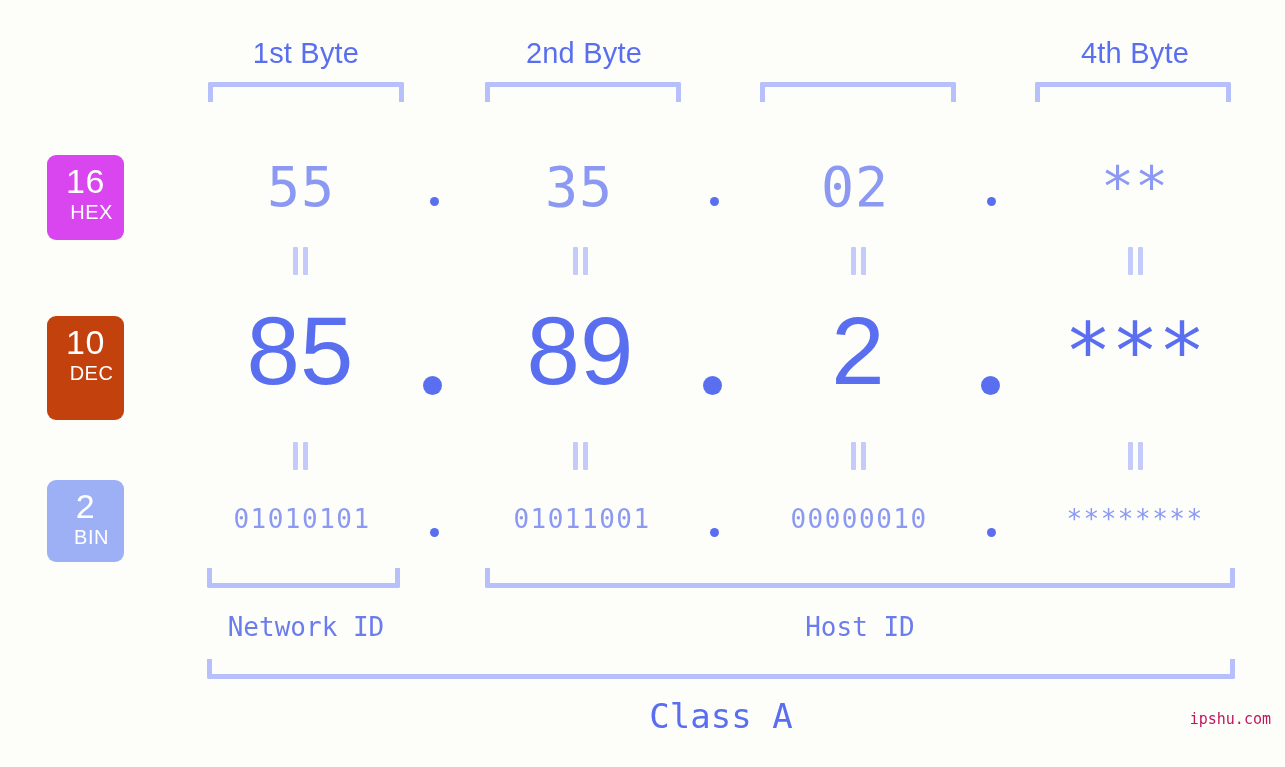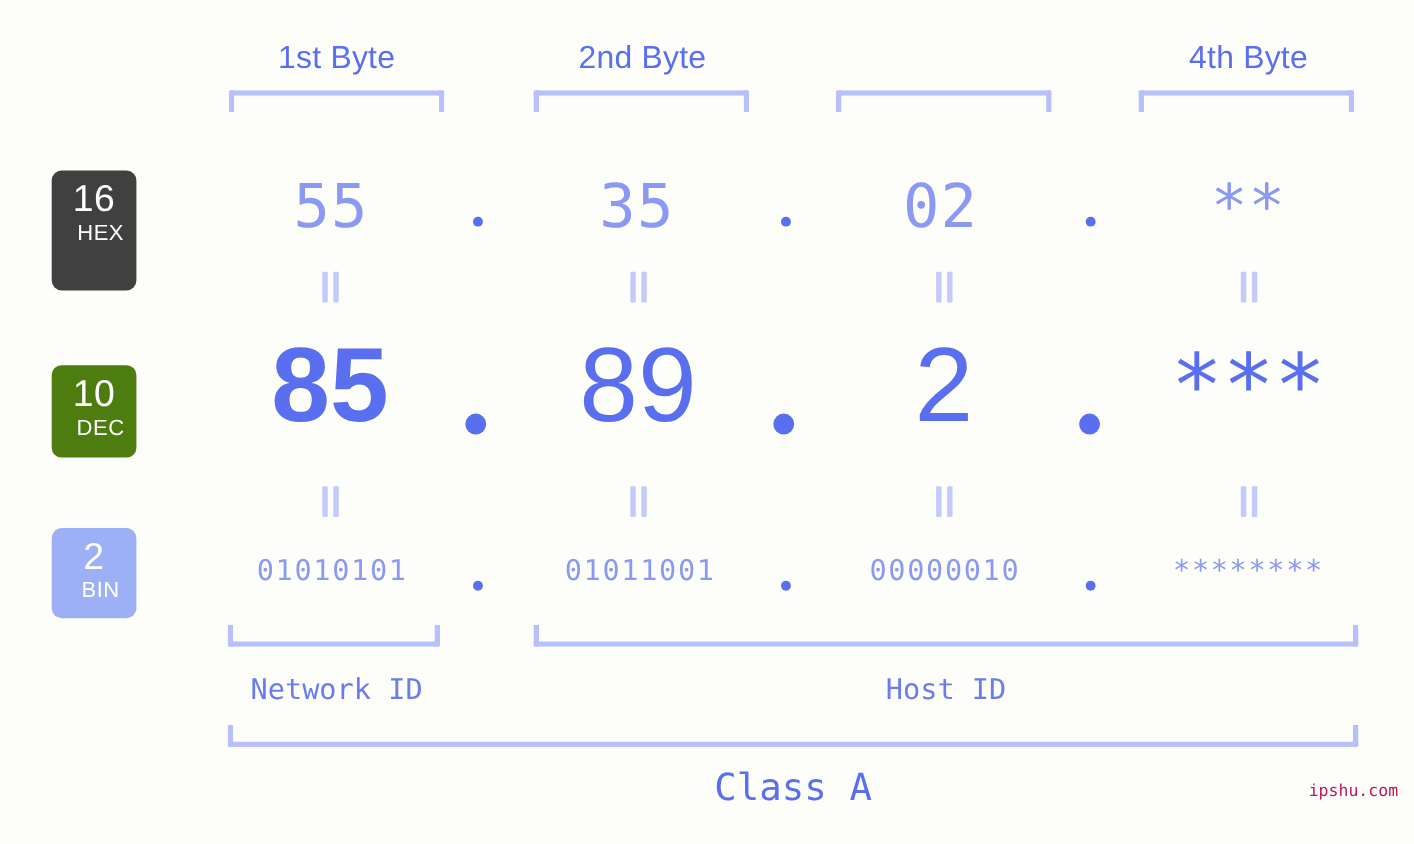--- a/index.html
+++ b/index.html
@@ -73,22 +73,22 @@
     letter-spacing: 0.5px;
   }
   .base-badge .name {
     display: block;
     font-size: 20px;
     line-height: 24px;
     font-weight: 400;
     letter-spacing: 0.5px;
     padding-left: 12px;
   }
-  #badge-hex { top: 155px; height: 109px; background: #404040; }
-  #badge-dec { top: 332px; height: 84px; background: #4d7c0f; }
+  #badge-hex { top: 155px; height: 85px; background: #d946ef; }
+  #badge-dec { top: 316px; height: 104px; background: #c2410c; }
   #badge-bin { top: 480px; height: 82px; background: #9db0f6; }
 
   
   .cell {
     position: absolute;
     text-align: center;
     white-space: nowrap;
   }
 
   .hex-row .cell {
@@ -233,21 +233,21 @@
   <div class="eq" style="left:850px;top:247px;">
       <span class="l"></span>
       <span class="r"></span>
     </div>
   <div class="eq" style="left:1127px;top:247px;">
       <span class="l"></span>
       <span class="r"></span>
     </div>
 
   <div class="dec-row">
-    <div class="cell" style="left:202px;width:196px;font-weight:bold;">85</div>
+    <div class="cell" style="left:202px;width:196px;">85</div>
     <div class="cell" style="left:482px;width:196px;">89</div>
     <div class="cell" style="left:760px;width:196px;">2</div>
     <div class="cell stars" style="left:1035px;width:200px;">***</div>
   </div>
   <div class="dot dec-dot" style="left:423px;"></div>
   <div class="dot dec-dot" style="left:703px;"></div>
   <div class="dot dec-dot" style="left:981px;"></div>
 
   <div class="eq" style="left:292px;top:442px;">
       <span class="l"></span>

